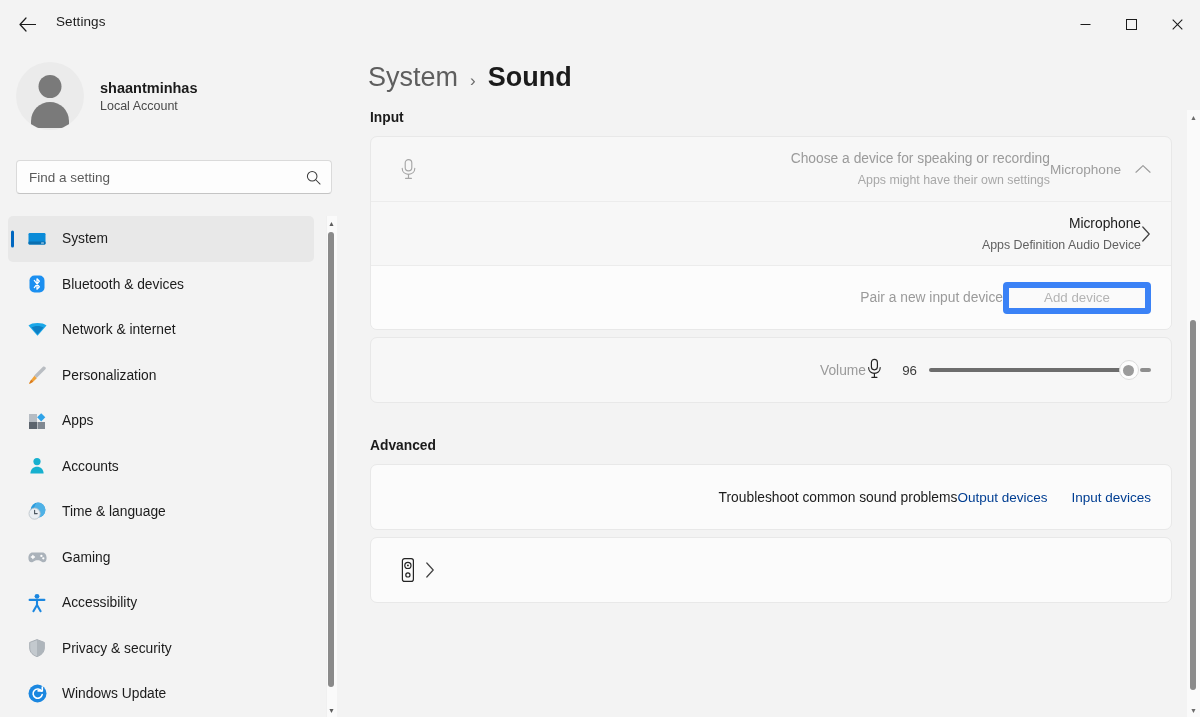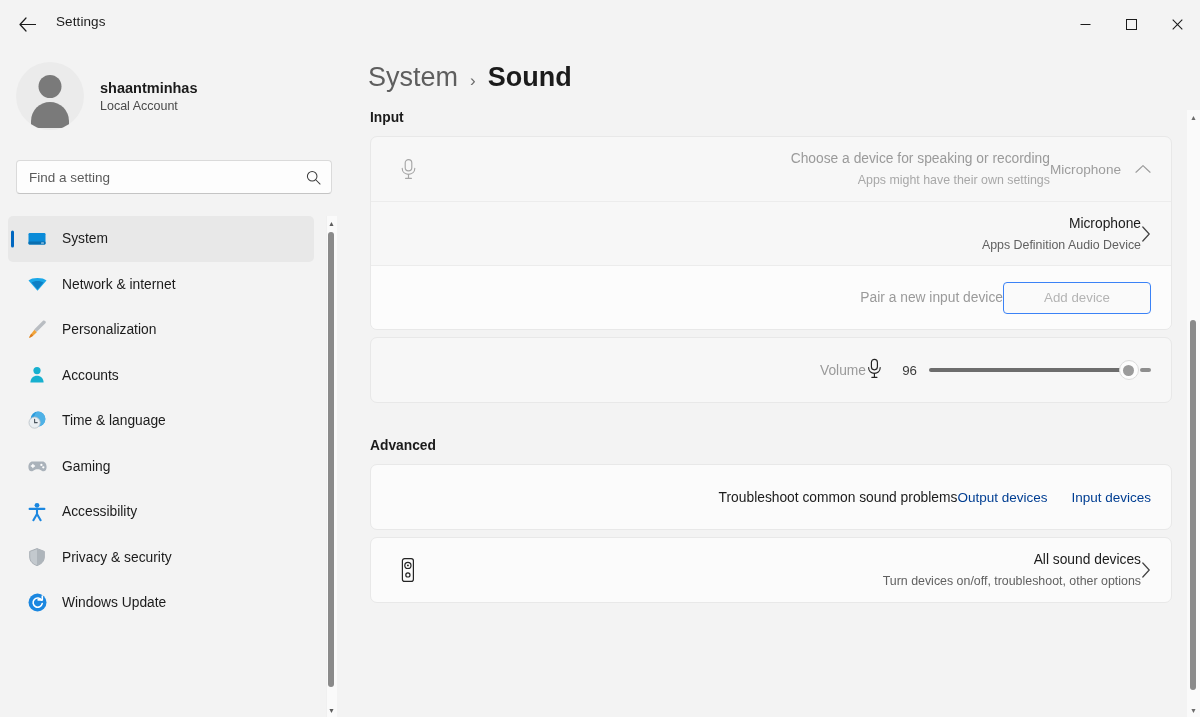--- a/index.html
+++ b/index.html
@@ -117,21 +117,21 @@
   .row-title.dim { color: #9a9a9a; }
   .row-sub { font-size: 12.4px; color: #616161; }
   .row-sub.dim { color: #a8a8a8; }
   .row-right { display: flex; align-items: center; gap: 14px; }
   .value-text { font-size: 13.6px; color: #9d9d9d; }
   .chev { color: #9d9d9d; display: flex; align-items: center; }
   .chev.dark { color: #444; }
 
   .btn-add {
     min-width: 148px; height: 32px; border-radius: 4px;
-    border: 1px solid #3b82f6; background: #fafafa; color: #b4b4b4;
+    border: 6px solid #3b82f6; background: #fafafa; color: #b4b4b4;
     font-size: 13.3px; font-family: "Liberation Sans", sans-serif;
     display: flex; align-items: center; justify-content: center;
   }
 
   .slider-wrap { display: flex; align-items: center; gap: 12px; }
   .vol-num { font-size: 13.3px; color: #3b3b3b; min-width: 22px; text-align: right; }
   .slider { position: relative; width: 222px; height: 22px; display: flex; align-items: center; }
   .slider .fill { position: absolute; left: 0; height: 4px; border-radius: 2px; background: #6d6d6d; }
   .slider .rest { position: absolute; right: 0; height: 4px; border-radius: 2px; background: #8e8e8e; }
   .slider .thumb {
@@ -208,20 +208,29 @@
         <span class="nav-icon">
           <svg width="20" height="20" viewBox="0 0 20 20">
             <rect x="1.5" y="4" width="17" height="11.5" rx="1.2" fill="#0a8bd8"></rect>
             <rect x="1.5" y="12.6" width="17" height="2.9" rx="1" fill="#0a6fb0"></rect>
             <rect x="14" y="13.4" width="3" height="1.1" rx=".5" fill="#cfe9f8"></rect>
           </svg>
         </span>
         <span class="nav-label">System</span>
       </div>
 
+      <div class="navitem">
+        <span class="nav-icon">
+          <svg width="20" height="20" viewBox="0 0 20 20">
+            <rect x="2.5" y="1.5" width="15" height="17" rx="5" fill="#1b8ff0"></rect>
+            <path d="M7.3 6.4 L12.4 12.8 L10 15.2 V4.8 L12.4 7.2 L7.3 13.6" fill="none" stroke="#fff" stroke-width="1.25" stroke-linejoin="round" stroke-linecap="round"></path>
+          </svg>
+        </span>
+        <span class="nav-label">Bluetooth &amp; devices</span>
+      </div>
 
       <div class="navitem">
         <span class="nav-icon">
           <svg width="21" height="21" viewBox="0 0 21 21">
             <path d="M1.5 6.5 C5 3.2 16 3.2 19.5 6.5 L10.5 16.8 Z" fill="#1aa7e8"></path>
             <path d="M4.6 8.6 C7 6.4 14 6.4 16.4 8.6 L10.5 15.6 Z" fill="#0e7fc4"></path>
           </svg>
         </span>
         <span class="nav-label">Network &amp; internet</span>
       </div>
@@ -230,20 +239,31 @@
         <span class="nav-icon">
           <svg width="21" height="21" viewBox="0 0 21 21">
             <path d="M18.4 2.2 C19 2.8 19 3.6 18.4 4.2 L9.6 13 L7.2 10.6 L16 1.8 C16.6 1.2 17.8 1.6 18.4 2.2 Z" fill="#b9bdc2"></path>
             <path d="M7.4 10.8 L9.8 13.2 L6.4 16.6 C5.4 17.6 3.3 18.6 2.1 18.9 C2.4 17.7 3.3 15.7 4.3 14.7 Z" fill="#f0a33a"></path>
             <path d="M4.3 14.7 L6.1 16.5 C5.3 17.3 3.4 18.4 2.2 18.8 C2.6 17.6 3.5 15.5 4.3 14.7 Z" fill="#d97b22"></path>
           </svg>
         </span>
         <span class="nav-label">Personalization</span>
       </div>
 
+      <div class="navitem">
+        <span class="nav-icon">
+          <svg width="20" height="20" viewBox="0 0 20 20">
+            <rect x="2" y="3" width="8" height="8" fill="#b6bcc3"></rect>
+            <rect x="2" y="11" width="8" height="7" fill="#5c646d"></rect>
+            <rect x="10.5" y="11" width="7.5" height="7" fill="#808891"></rect>
+            <path d="M14.2 2.2 L18.3 6.3 L14.2 10.4 L10.1 6.3 Z" fill="#2fa3e8"></path>
+          </svg>
+        </span>
+        <span class="nav-label">Apps</span>
+      </div>
 
       <div class="navitem">
         <span class="nav-icon">
           <svg width="20" height="20" viewBox="0 0 20 20">
             <circle cx="10" cy="5.6" r="3.6" fill="#17b0cf"></circle>
             <path d="M3.4 17.4 C3.4 13.4 6.4 10.8 10 10.8 C13.6 10.8 16.6 13.4 16.6 17.4 Z" fill="#17b0cf"></path>
           </svg>
         </span>
         <span class="nav-label">Accounts</span>
       </div>
@@ -415,24 +435,20 @@
       <div class="card">
         <div class="row">
           <span class="row-icon">
             <svg width="18" height="26" viewBox="0 0 18 26">
               <rect x="3.4" y="1.6" width="11" height="22.8" rx="2.2" fill="none" stroke="#242424" stroke-width="1.2"></rect>
               <circle cx="8.9" cy="8.4" r="3.1" fill="none" stroke="#242424" stroke-width="1.2"></circle>
               <circle cx="8.9" cy="8.4" r="0.95" fill="#242424"></circle>
               <circle cx="8.9" cy="17.9" r="2.1" fill="none" stroke="#242424" stroke-width="1.2"></circle>
             </svg>
           </span>
-          <span class="row-text">
-            <span class="row-title">All sound devices</span>
-            <span class="row-sub">Turn devices on/off, troubleshoot, other options</span>
-          </span>
           <span class="chev dark">
             <svg width="10" height="16" viewBox="0 0 10 16">
                 <path d="M1.8 1 L8.2 8 L1.8 15" fill="none" stroke="currentColor" stroke-width="1.25" stroke-linecap="round" stroke-linejoin="round"></path>
               </svg>
           </span>
         </div>
       </div>
 
 
     </div>

